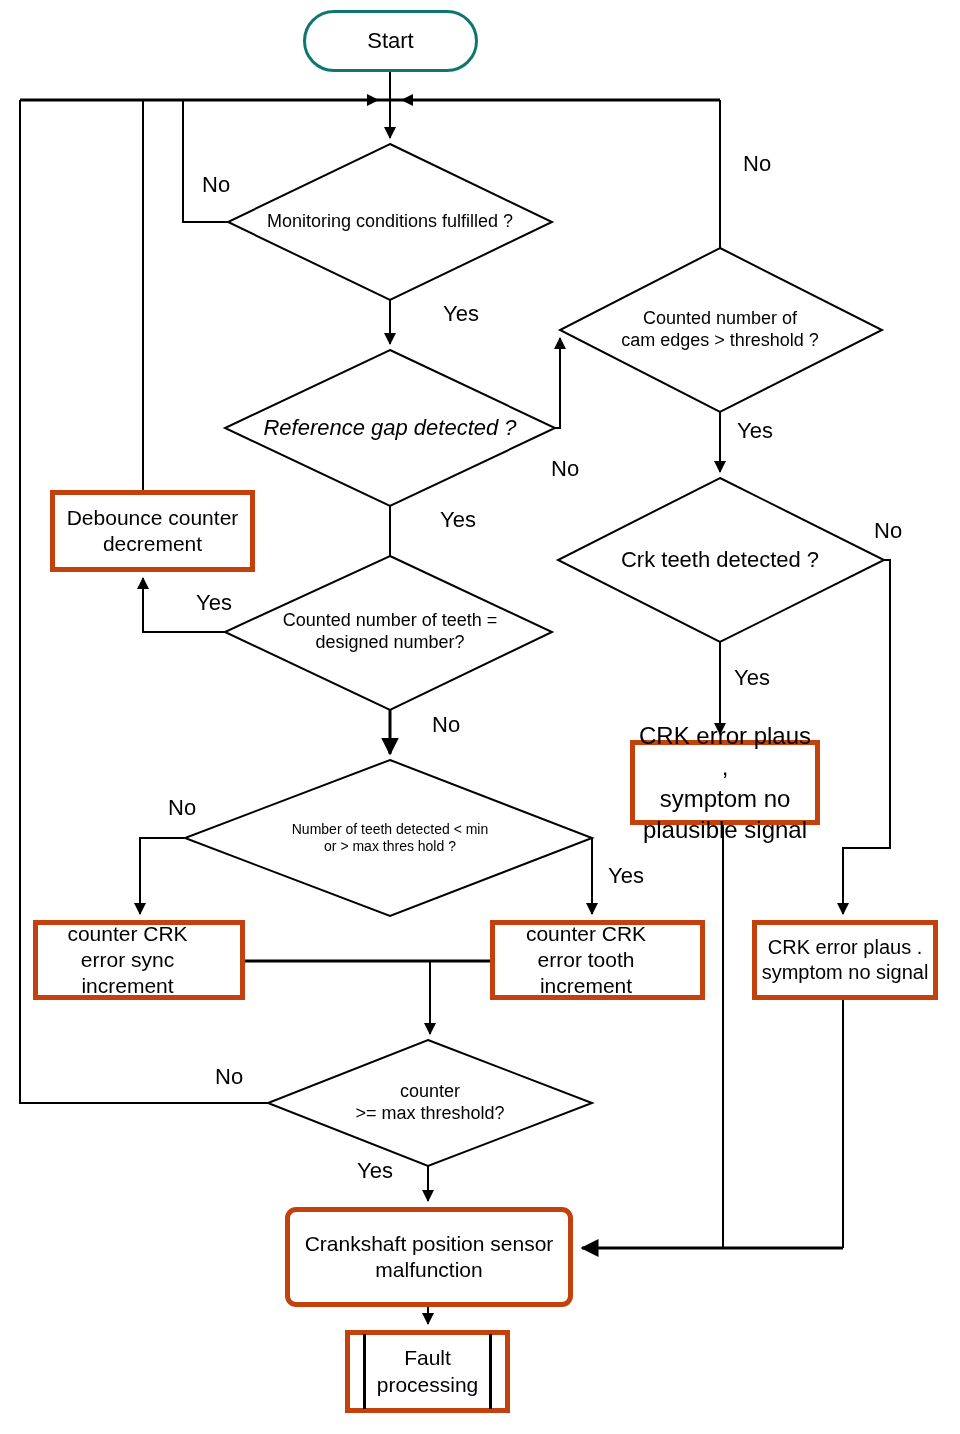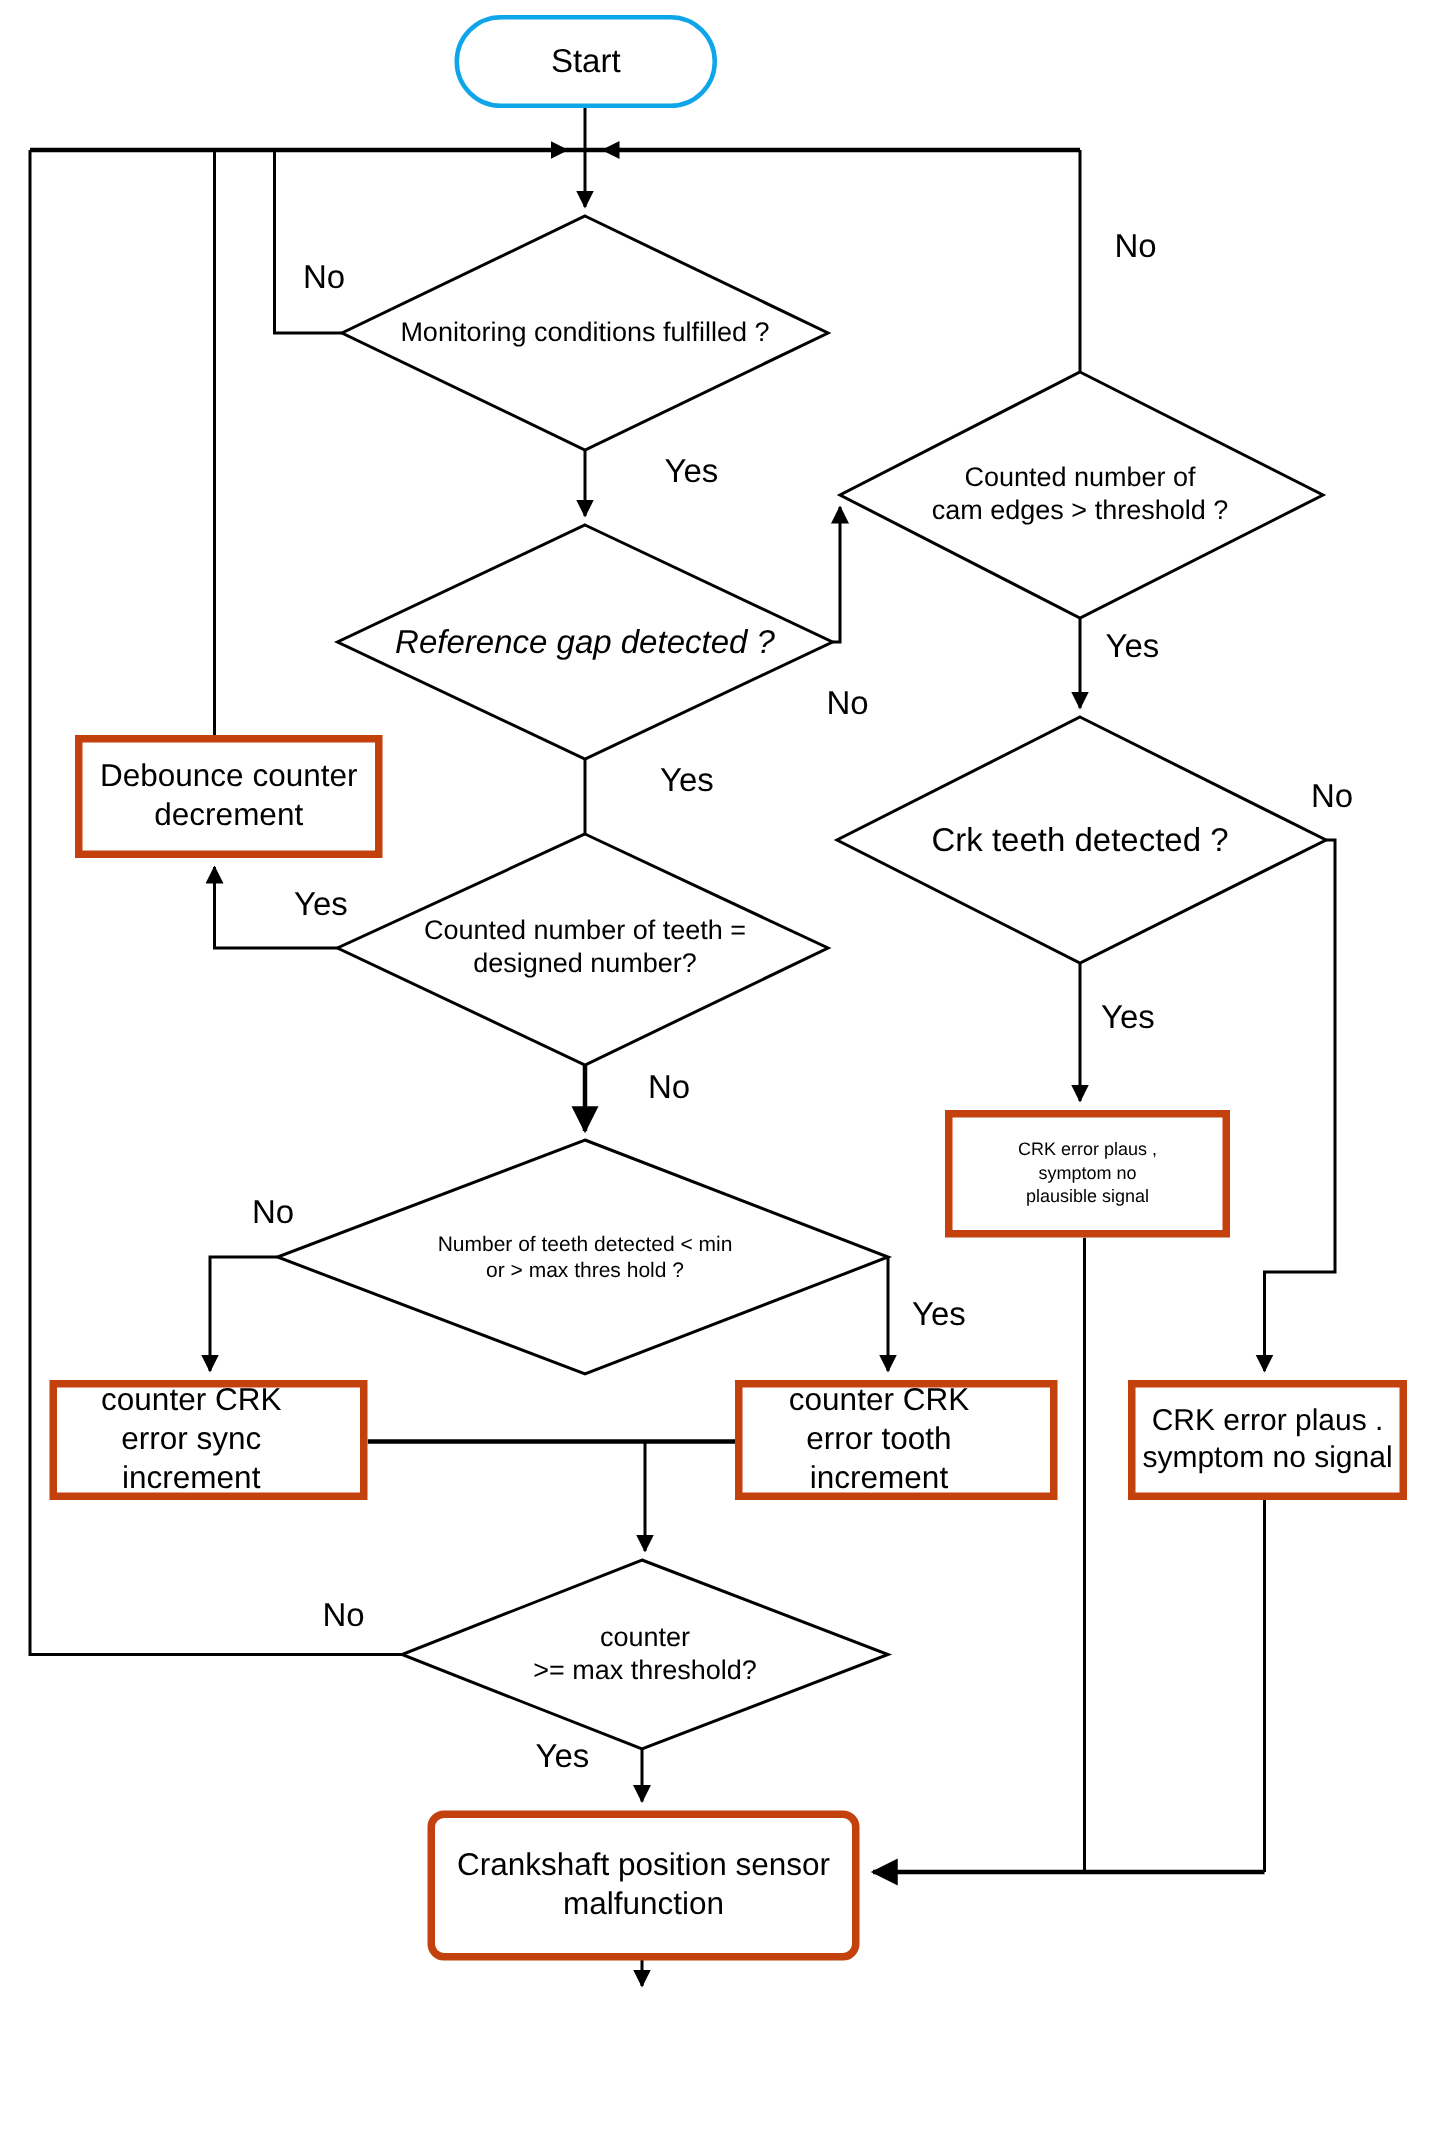--- a/index.html
+++ b/index.html
@@ -14,21 +14,21 @@
     text-align:center;white-space:pre-line;font-size:18px;line-height:1.22;
     color:#000;pointer-events:none;
   }
   .proc-box{
     position:absolute;background:#fff;border:5px solid #c2410c;box-sizing:border-box;
     display:flex;align-items:center;justify-content:center;text-align:center;
     white-space:pre-line;font-size:21px;line-height:1.25;
   }
   .proc-box.right-align{justify-content:flex-end;text-align:center;padding-right:23px;}
   .terminator{
-    position:absolute;background:#fff;border:3px solid #0ea5e9;box-sizing:border-box;
+    position:absolute;background:#fff;border:3px solid #0f766e;box-sizing:border-box;
     border-radius:34px;display:flex;align-items:center;justify-content:center;
     font-size:22px;
   }
   .edge-label{
     position:absolute;font-size:22px;color:#000;white-space:nowrap;pointer-events:none;
   }
   .predef-bar{position:absolute;top:-1px;bottom:-1px;width:3px;background:#000;}
 </style>
 </head>
 <body>
@@ -122,36 +122,42 @@
   <div class="proc-box right-align" style="left:33px;top:920px;width:212px;height:80px;">
     <span>counter CRK
 error sync increment</span>
   </div>
 
   <div class="proc-box right-align" style="left:490px;top:920px;width:215px;height:80px;">
     <span>counter CRK
 error tooth increment</span>
   </div>
 
-  <div class="proc-box" style="left:630px;top:740px;width:190px;height:85px;font-size:12px;line-height:1.3;">
+  <div class="proc-box" style="left:630px;top:740px;width:190px;height:85px;font-size:24px;line-height:1.3;">
     <span>CRK error plaus ,
 symptom no
 plausible signal</span>
   </div>
 
   <div class="proc-box" style="left:752px;top:920px;width:186px;height:80px;font-size:20px;">
     <span>CRK error plaus .
 symptom no signal</span>
   </div>
 
   <div class="proc-box" style="left:285px;top:1207px;width:288px;height:100px;border-radius:11px;">
     <span>Crankshaft position sensor
 malfunction</span>
   </div>
 
+  <div class="proc-box" style="left:345px;top:1330px;width:165px;height:83px;">
+    <div class="predef-bar" style="left:13px;"></div>
+    <div class="predef-bar" style="right:13px;"></div>
+    <span>Fault
+processing</span>
+  </div>
 
   <div class="edge-label" style="left:202px;top:172px;">No</div>
   <div class="edge-label" style="left:443px;top:301px;">Yes</div>
   <div class="edge-label" style="left:743px;top:151px;">No</div>
   <div class="edge-label" style="left:737px;top:418px;">Yes</div>
   <div class="edge-label" style="left:551px;top:456px;">No</div>
   <div class="edge-label" style="left:440px;top:507px;">Yes</div>
   <div class="edge-label" style="left:196px;top:590px;">Yes</div>
   <div class="edge-label" style="left:432px;top:712px;">No</div>
   <div class="edge-label" style="left:874px;top:518px;">No</div>

